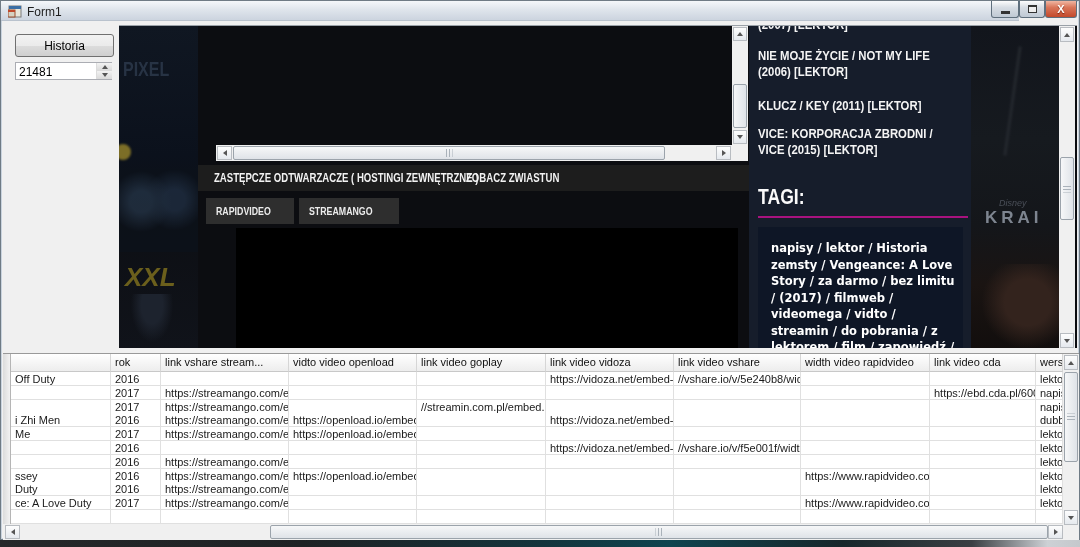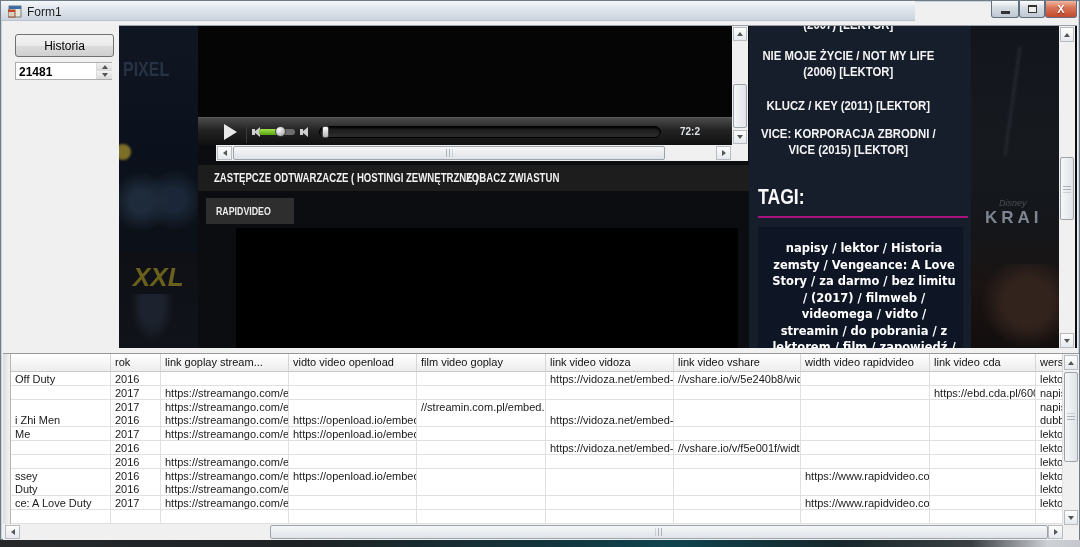--- a/index.html
+++ b/index.html
@@ -2,40 +2,40 @@
 <html><head>
 <meta charset="utf-8">
 <style>
   * { margin:0; padding:0; box-sizing:border-box; }
   html,body { width:1080px; height:547px; overflow:hidden; background:#1d1d1d;
               font-family:"Liberation Sans",sans-serif; }
 
   
   #window { position:absolute; left:0; top:0; width:1080px; height:540px;
             background:#f0f0f0; border:1px solid #6f7b85; box-shadow:inset 0 0 0 1px #c9d3de; }
-  #titlebar { position:absolute; left:0; top:0; width:914px; height:20px;
+  #titlebar { position:absolute; left:0; top:0; width:1018px; height:20px;
               background:linear-gradient(#f4f7fa,#dfe5ec 45%,#ccd4df); border-bottom:1px solid #b9c2cd;text-align:right; }
   #title-icon { position:absolute; left:7px; top:3px; width:14px; height:14px; }
   #title-text { position:absolute; left:26px; top:4px; font-size:12px; color:#1e1e1e; }
   .winbtn { position:absolute; top:0; height:17px; border:1px solid #5f6f7d; border-top:none;
             border-radius:0 0 3px 3px; background:linear-gradient(#fdfdfd,#d7dde4 40%,#bfc9d4);
             display:flex; align-items:center; justify-content:center; }
   #btn-min { left:990px; width:28px; } #btn-max { left:1018px; width:26px; }
   #btn-close { left:1044px; width:32px; background:linear-gradient(#f0b6a2,#d9765a 40%,#c3492b); }
   .glyph-min { width:9px; height:3px; background:#333; margin-top:6px; }
   .glyph-max { width:9px; height:8px; border:1px solid #333; border-top:2px solid #333; background:#eee; }
   .glyph-close { color:#fff; font-size:11px; font-weight:bold; text-shadow:0 1px 1px #7c2410; }
 
   
   #btn-pobieraj { position:absolute; left:14px; top:33px; width:99px; height:23px;
                   border:1px solid #707070; border-radius:3px; font-size:12px; color:#000;
                   background:linear-gradient(#f2f2f2,#ebebeb 50%,#dddddd 50%,#cfcfcf);
                   display:flex; align-items:center; justify-content:center; }
   #numeric { position:absolute; left:14px; top:61px; width:97px; height:18px; background:#fff;
-             border:1px solid #abadb3; font-size:12px;font-weight:bold; }
+             border:1px solid #abadb3; font-size:12px; }
   #numeric-value { position:absolute; left:3px; top:2px; color:#000; }
   #numeric-spin { position:absolute; right:0; top:0; width:15px; height:16px; border-left:1px solid #dcdcdc; }
   .spinbtn { position:absolute; left:0; width:15px; height:8px; background:linear-gradient(#f2f2f2,#d9d9d9);
              display:flex; align-items:center; justify-content:center; }
   .tri-up { width:0; height:0; border-left:3px solid transparent; border-right:3px solid transparent; border-bottom:4px solid #555; }
   .tri-dn { width:0; height:0; border-left:3px solid transparent; border-right:3px solid transparent; border-top:4px solid #555; }
   .tri-l  { width:0; height:0; border-top:3px solid transparent; border-bottom:3px solid transparent; border-right:4px solid #555; }
   .tri-r  { width:0; height:0; border-top:3px solid transparent; border-bottom:3px solid transparent; border-left:4px solid #555; }
 
   
@@ -46,21 +46,21 @@
   .condensed-wrap { transform:scaleX(0.84); transform-origin:left top; font-weight:bold; }
 
   
   #posters-left { position:absolute; left:0; top:0; width:79px; height:323px; overflow:hidden;
     background:linear-gradient(#101722 0%,#0b111c 40%,#0d0f14 60%,#10131a 100%); }
   #poster-pixel-text { position:absolute; left:4px; top:32px; color:#2e3b4e; font-size:20px; font-weight:bold; opacity:.8; }
   #poster-pacman { position:absolute; left:-4px; top:118px; width:16px; height:16px; border-radius:50%; background:#b9a02d; opacity:.65; filter:blur(1px); }
   #poster-crew { position:absolute; left:0; top:142px; width:79px; height:84px;
     background:radial-gradient(circle at 28% 40%, #27384c 0 14%, transparent 40%),
                radial-gradient(circle at 70% 38%, #223247 0 14%, transparent 40%), #0c121b; opacity:.7; }
-  #poster-xxl-text { position:absolute; left:6px; top:236px; color:#8a7a1e; font-size:26px; font-weight:bold; font-style:italic; opacity:.75; filter:blur(.5px);margin-left:8px; }
+  #poster-xxl-text { position:absolute; left:6px; top:236px; color:#8a7a1e; font-size:26px; font-weight:bold; font-style:italic; opacity:.75; filter:blur(.5px); }
   #poster-figure { position:absolute; left:8px; top:268px; width:50px; height:55px;
     background:radial-gradient(ellipse at 50% 20%, #1d232e 0 30%, transparent 60%), transparent; }
 
   #posters-right { position:absolute; left:852px; top:0; width:88px; height:323px; overflow:hidden;
     background:linear-gradient(#12151c 0%,#161a1f 35%,#14161a 62%,#1a1412 80%,#120e0d 100%); }
   #poster-krai-disney { position:absolute; left:28px; top:172px; color:#4a4f58; font-size:9px; font-style:italic; }
   #poster-krai-text { position:absolute; left:14px; top:182px; color:#7e8590; font-size:17px; letter-spacing:4px; font-weight:bold; }
   #poster-face { position:absolute; left:10px; top:238px; width:78px; height:85px;
     background:radial-gradient(ellipse at 60% 45%, #33231d 0 35%, transparent 70%); }
   #poster-tree { position:absolute; left:40px; top:20px; width:3px; height:110px; background:#23272d; transform:rotate(8deg); filter:blur(1px); }
@@ -104,21 +104,21 @@
   
   #altbar { position:absolute; left:79px; top:139px; width:553px; height:26px; background:#1d1d1d; }
   #altbar-label { position:absolute; left:16px; top:6px; color:#f2f2f2; font-size:12px; }
   #trailer-label { position:absolute; left:268px; top:6px; color:#f2f2f2; font-size:12px; }
   #tabs { position:absolute; left:87px; top:172px; height:26px; display:flex; gap:5px; }
   .tab { height:26px; background:#2e2e2e; color:#ececec; font-size:11px;
          display:flex; align-items:center; padding:0 10px; }
   #blackbox { position:absolute; left:117px; top:202px; width:502px; height:121px; background:#000; }
 
   
-  #sidebar { position:absolute; left:630px; top:0; width:222px; height:323px; background:#161d2b;text-align:center; }
+  #sidebar { position:absolute; left:630px; top:0; width:222px; height:323px; background:#161d2b; }
   .sb-title { position:absolute; left:9px; color:#f4f4f4; font-size:13.5px; line-height:16px; width:215px; }
   #tagi-heading { position:absolute; left:9px; top:158px; color:#fafafa; font-size:22px; }
   #tagi-rule { position:absolute; left:9px; top:190px; width:210px; height:2px; }
   #tags-box { position:absolute; left:9px; top:201px; width:205px; height:130px; background:#0e1626; padding:13px 6px 0 13px; }
   #tags-text { color:#ffffff; font-family:"DejaVu Sans",sans-serif; font-size:11.5px; font-weight:bold; line-height:16.5px; }
 
   #browser-vscroll { position:absolute; left:940px; top:0; width:16px; height:323px; }
 
   
   #grid { position:absolute; left:2px; top:352px; width:1076px; height:186px; background:#fff;
@@ -186,42 +186,20 @@
       <div id="poster-xxl-text">XXL</div>
       <div id="poster-figure"></div>
     </div>
     <div id="posters-right">
       <div id="poster-tree"></div>
       <div id="poster-krai-disney">Disney</div>
       <div id="poster-krai-text">KRAI</div>
       <div id="poster-face"></div>
     </div>
 
-    <div id="player">
-      <div id="player-controls">
-        <div id="play-btn"></div>
-        <div id="ctl-divider"></div>
-        <div class="spk" style="left:54px">
-            <div class="box"></div>
-            <div class="cone"></div>
-          </div>
-        <div id="vol-track">
-          <div id="vol-fill"></div>
-          <div id="vol-knob"></div>
-        </div>
-        <div class="spk" style="left:102px">
-            <div class="box"></div>
-            <div class="cone"></div>
-          </div>
-        <div id="seek-track">
-          <div id="seek-handle"></div>
-        </div>
-        <div id="player-time">72:2</div>
-      </div>
-    </div>
 
     <div id="player-hscroll" class="sbar">
       <div class="sbtn" style="left:1px;top:1px;width:15px;height:14px">
           <div class="tri-l"></div>
         </div>
       <div class="sthumb h" style="left:17px;top:1px;width:432px;height:14px">
           <div class="grip h"></div>
         </div>
       <div class="sbtn" style="right:1px;top:1px;width:15px;height:14px">
           <div class="tri-r"></div>
@@ -239,20 +217,23 @@
     <div id="player-corner"></div>
 
     <div id="altbar">
       <span id="altbar-label" class="condensed">ZASTĘPCZE ODTWARZACZE ( HOSTINGI ZEWNĘTRZNE )</span>
       <span id="trailer-label" class="condensed">ZOBACZ ZWIASTUN</span>
     </div>
 
     <div id="tabs">
         <div class="tab">
           <span class="condensed">RAPIDVIDEO</span>
+        </div>
+        <div class="tab">
+          <span class="condensed">STREAMANGO</span>
         </div>
       </div>
 
     <div id="blackbox"></div>
 
     <div id="sidebar">
       <div id="sb-titles">
           <div class="sb-title" style="top: -9px;">
             <span class="condensed-wrap" style="display: block;">(2007) [LEKTOR]</span>
           </div>
@@ -284,23 +265,23 @@
           <div class="tri-dn"></div>
         </div>
     </div>
   </div>
 
   <div id="grid">
     <div id="rowheader-strip"></div>
     <div id="grid-header">
         <div class="hcell" style="left: 0px; width: 100px;"></div>
         <div class="hcell" style="left: 100px; width: 50px;">rok</div>
-        <div class="hcell" style="left: 150px; width: 128px;">link goplay stream...</div>
+        <div class="hcell" style="left: 150px; width: 128px;">link vshare stream...</div>
         <div class="hcell" style="left: 278px; width: 128px;">vidto video openload</div>
-        <div class="hcell" style="left: 406px; width: 129px;">film video goplay</div>
+        <div class="hcell" style="left: 406px; width: 129px;">link video goplay</div>
         <div class="hcell" style="left: 535px; width: 128px;">link video vidoza</div>
         <div class="hcell" style="left: 663px; width: 127px;">link video vshare</div>
         <div class="hcell" style="left: 790px; width: 129px;">width video rapidvideo</div>
         <div class="hcell" style="left: 919px; width: 106px;">link video cda</div>
         <div class="hcell" style="left: 1025px; width: 27px;">wersja</div>
       </div>
     <div id="grid-rows">
         <div class="grow" style="top: 18px;">
           <div class="gcell" style="left: 0px; width: 100px;">Off Duty</div>
           <div class="gcell" style="left: 100px; width: 50px;">2016</div>

